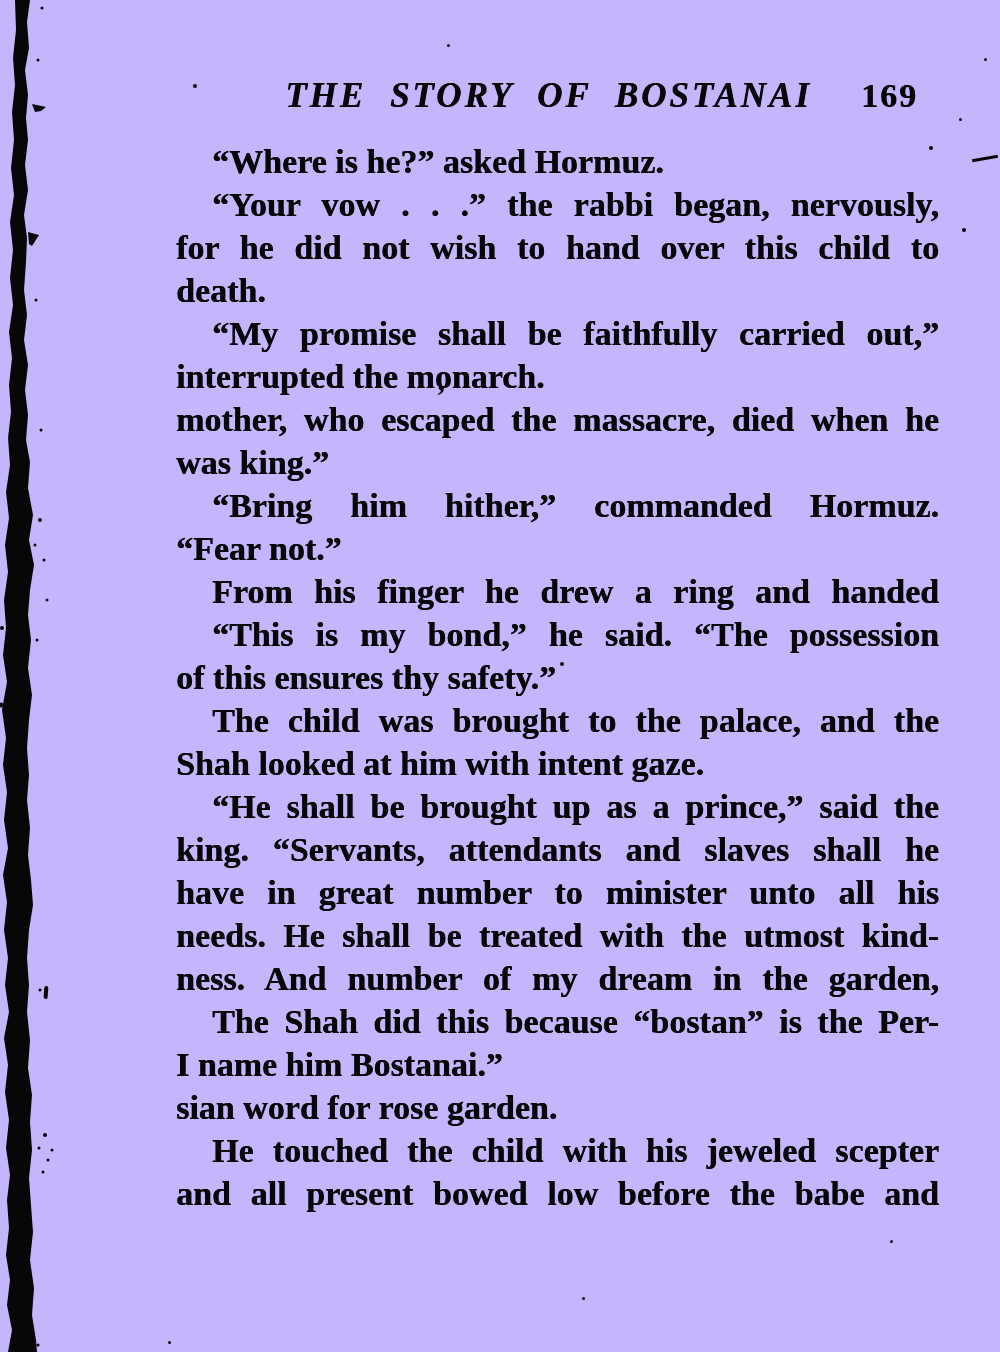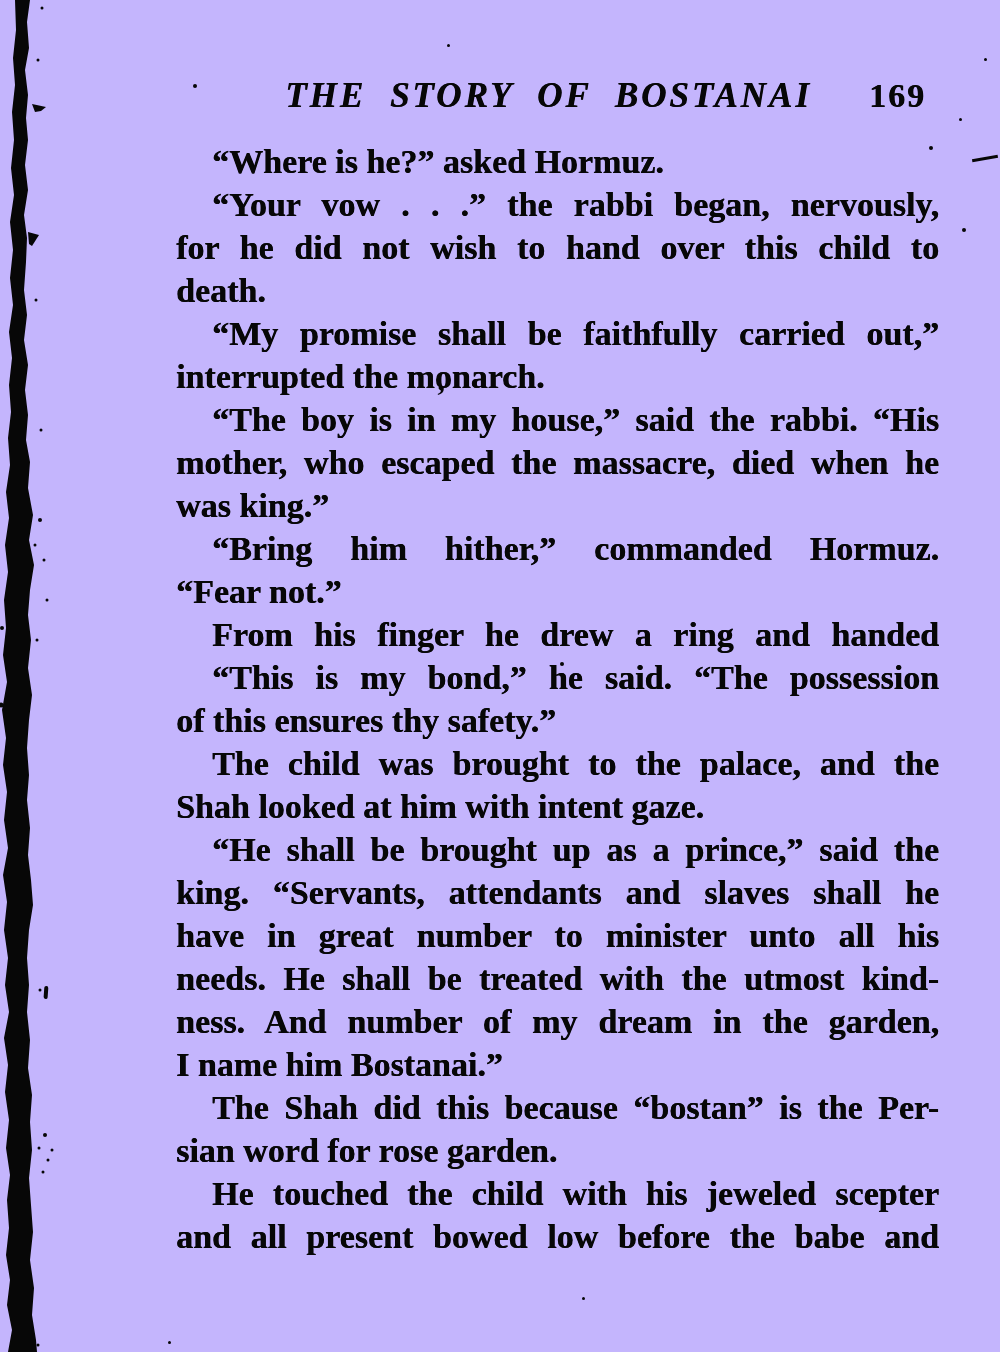--- a/index.html
+++ b/index.html
@@ -17,21 +17,21 @@
   }
   .title {
     display:block; text-align:center;
     font-style:italic; font-weight:bold;
     font-size:35px; line-height:44px;
     letter-spacing:3px; word-spacing:12px;
     text-shadow:0.5px 0.4px 0 #070707;
     white-space:nowrap;
   }
   .pagenum {
-    position:absolute; right:4px; top:0;
+    position:absolute; right:12px; top:0;
     font-weight:bold; font-size:34px; line-height:44px;
     letter-spacing:2px;
     text-shadow:0.6px 0.4px 0 #070707;
   }
   
   .body {
     position:absolute; left:176px; top:140px; width:763px;
   }
   .line {
     font-size:34px; font-weight:bold;
@@ -102,37 +102,36 @@
     <span class="pagenum">169</span>
   </div>
 
   <div class="body">
       <div class="line first last">“Where is he?” asked Hormuz.</div>
       <div class="line first stretch">“Your vow . . .” the rabbi began, nervously,</div>
       <div class="line stretch">for he did not wish to hand over this child to</div>
       <div class="line last">death.</div>
       <div class="line first stretch">“My promise shall be faithfully carried out,”</div>
       <div class="line last">interrupted the monarch.</div>
-      <div class="line first stretch">“The boy is in my house,” said the rabbi. “His</div>
       <div class="line stretch">mother, who escaped the massacre, died when he</div>
       <div class="line last">was king.”</div>
       <div class="line first stretch">“Bring him hither,” commanded Hormuz.</div>
       <div class="line last">“Fear not.”</div>
       <div class="line first stretch">From his finger he drew a ring and handed</div>
       <div class="line first stretch">“This is my bond,” he said. “The possession</div>
       <div class="line last">of this ensures thy safety.”</div>
       <div class="line first stretch">The child was brought to the palace, and the</div>
       <div class="line last">Shah looked at him with intent gaze.</div>
       <div class="line first stretch">“He shall be brought up as a prince,” said the</div>
       <div class="line stretch">king. “Servants, attendants and slaves shall he</div>
       <div class="line stretch">have in great number to minister unto all his</div>
       <div class="line stretch">needs. He shall be treated with the utmost kind-</div>
       <div class="line stretch">ness. And number of my dream in the garden,</div>
+      <div class="line first stretch">The Shah did this because “bostan” is the Per-</div>
       <div class="line last">I name him Bostanai.”</div>
-      <div class="line first stretch">The Shah did this because “bostan” is the Per-</div>
       <div class="line last">sian word for rose garden.</div>
       <div class="line first stretch">He touched the child with his jeweled scepter</div>
       <div class="line stretch">and all present bowed low before the babe and</div>
     </div>
 
   <span class="a-comma" style="left:436px; top:378px;">’</span>
   <div class="artifact" style="left:972px; top:157px; width:26px; height:3px; transform:rotate(-10deg);"></div>
   <div class="artifact a-dot" style="left:193px; top:84px; width:4px; height:4px;"></div>
   <div class="artifact a-dot" style="left:929px; top:146px; width:4px; height:4px;"></div>
   <div class="artifact a-dot" style="left:959px; top:118px; width:3px; height:3px;"></div>

